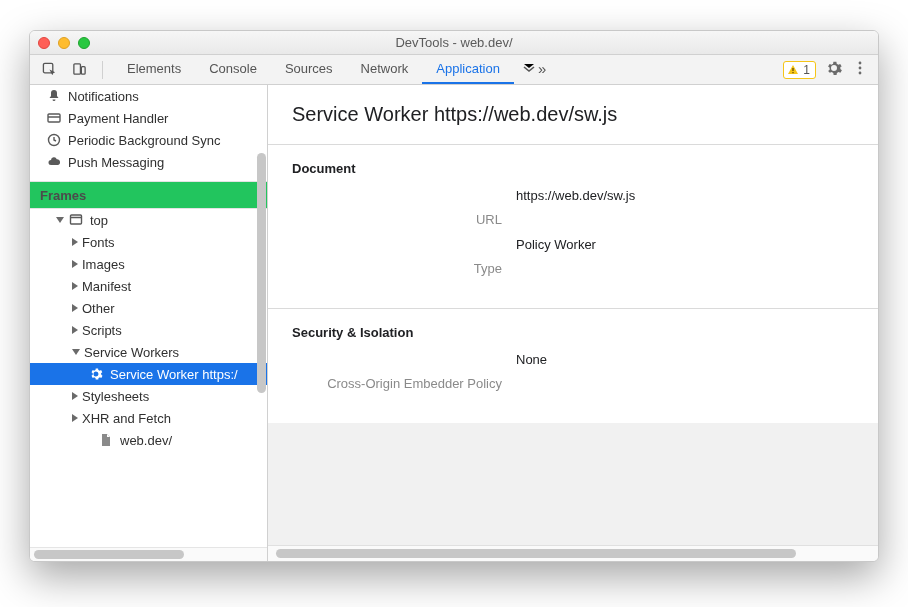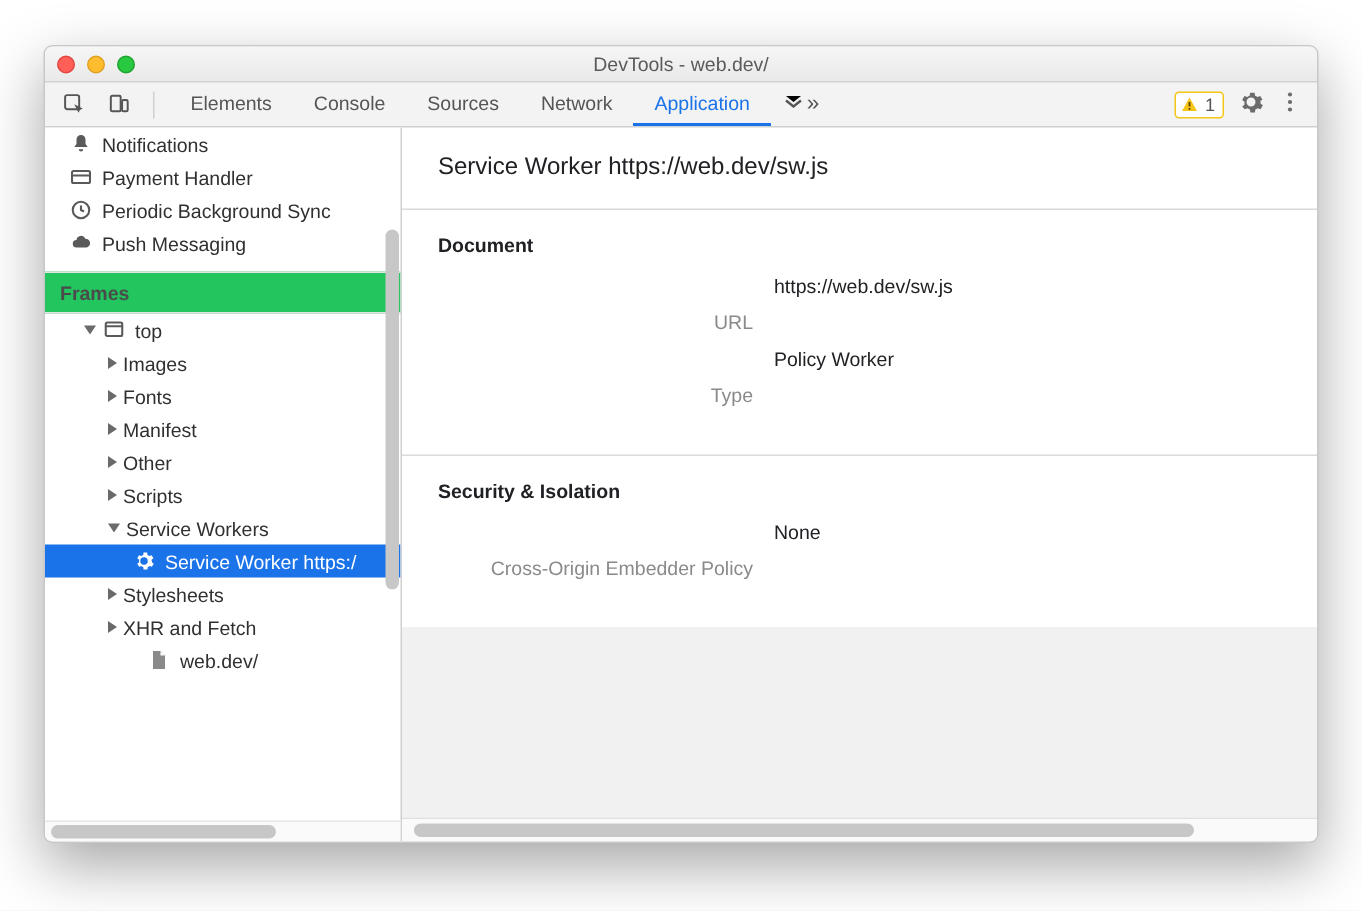--- a/index.html
+++ b/index.html
@@ -158,21 +158,21 @@
     position:absolute; top:2px; left:4px;
     width:150px; height:9px;
     background:#c7c7c7; border-radius:5px;
   }
 
   
   .main { flex:1; display:flex; flex-direction:column; overflow:hidden; }
   .main-body { flex:1; overflow:auto; position:relative; background:#f1f1f1;}
   .main-title {
     padding: 18px 24px;
-    font-size:16px; color:#202124;
+    font-size:20px; color:#202124;
     background:#fff;
   }
   .section {
     border-top:1px solid #dadada;
     background:#fff;
     padding: 16px 24px 22px 24px;
   }
   .sec-title { font-weight:600; font-size:13px; color:#202124; margin-bottom:12px;}
   .kv-row {
     display:flex;
@@ -318,25 +318,25 @@
             <svg viewBox="0 0 14 14" fill="none" stroke="#5a5a5a" stroke-width="1.4">
                 <rect x="1.5" y="2" width="11" height="9" rx="1"></rect>
                 <line x1="1.5" y1="4.5" x2="12.5" y2="4.5"></line>
               </svg>
           </span>
           <span>top</span>
         </div>
 
         <div class="item-row indent2">
             <span class="arrow right"></span>
+            <span>Fonts</span>
+          </div>
+        <div class="item-row indent2">
+            <span class="arrow right"></span>
             <span>Images</span>
-          </div>
-        <div class="item-row indent2">
-            <span class="arrow right"></span>
-            <span>Fonts</span>
           </div>
         <div class="item-row indent2">
             <span class="arrow right"></span>
             <span>Manifest</span>
           </div>
         <div class="item-row indent2">
             <span class="arrow right"></span>
             <span>Other</span>
           </div>
         <div class="item-row indent2">

